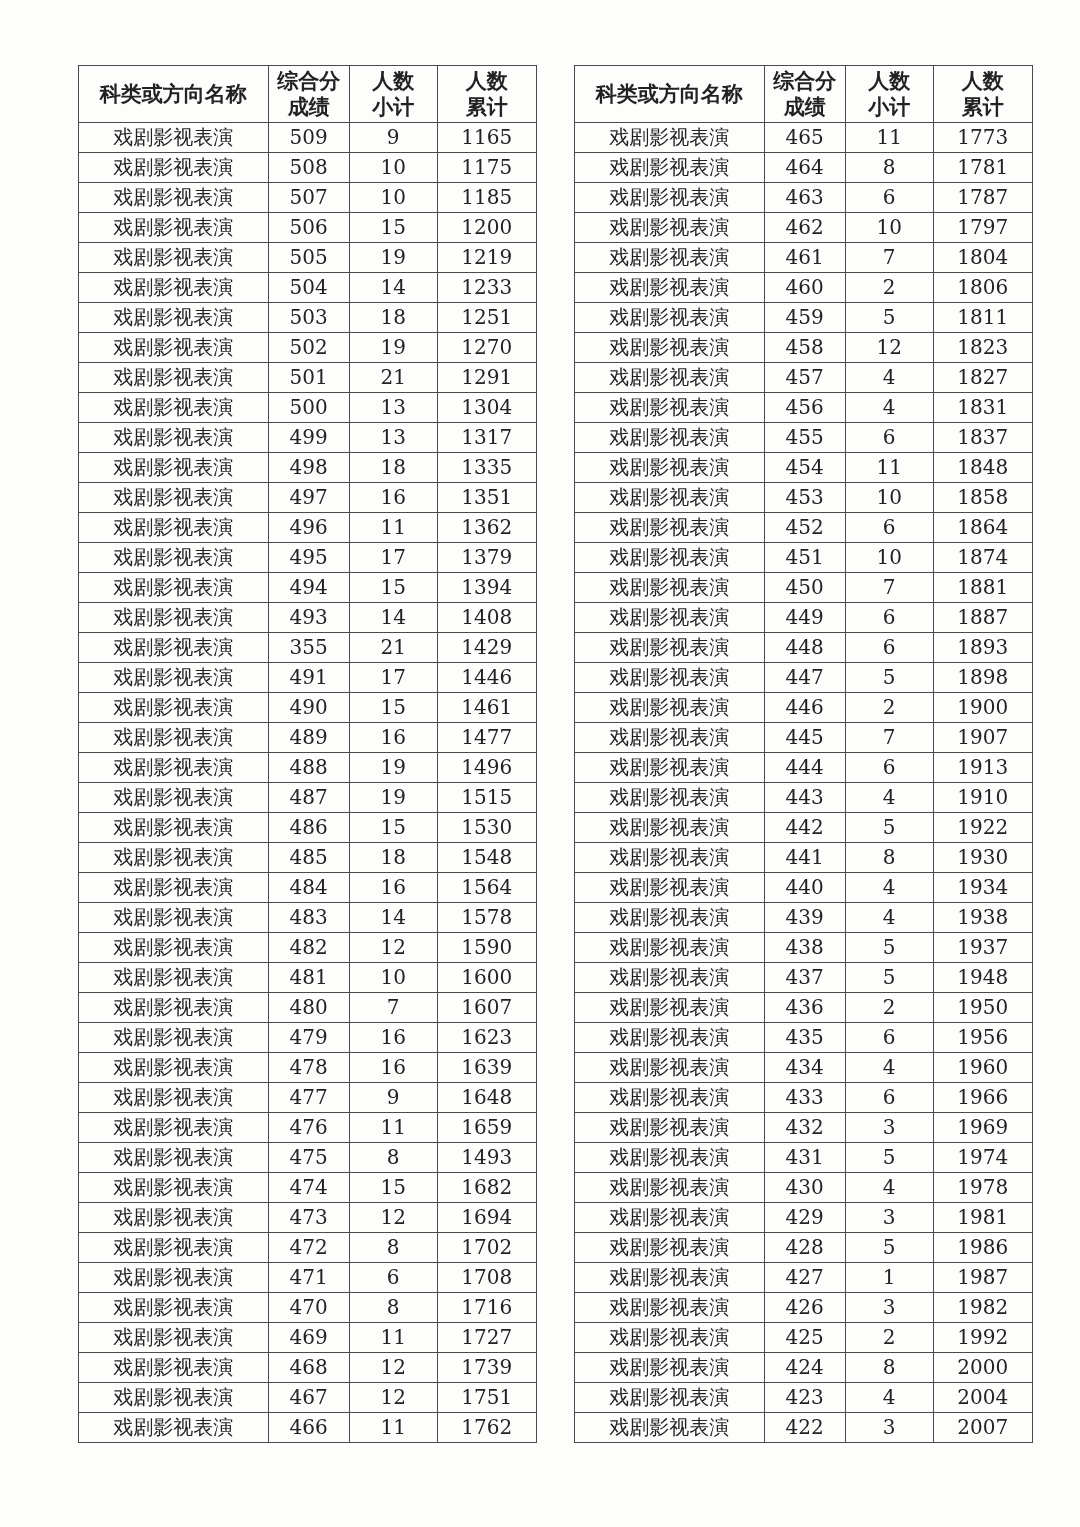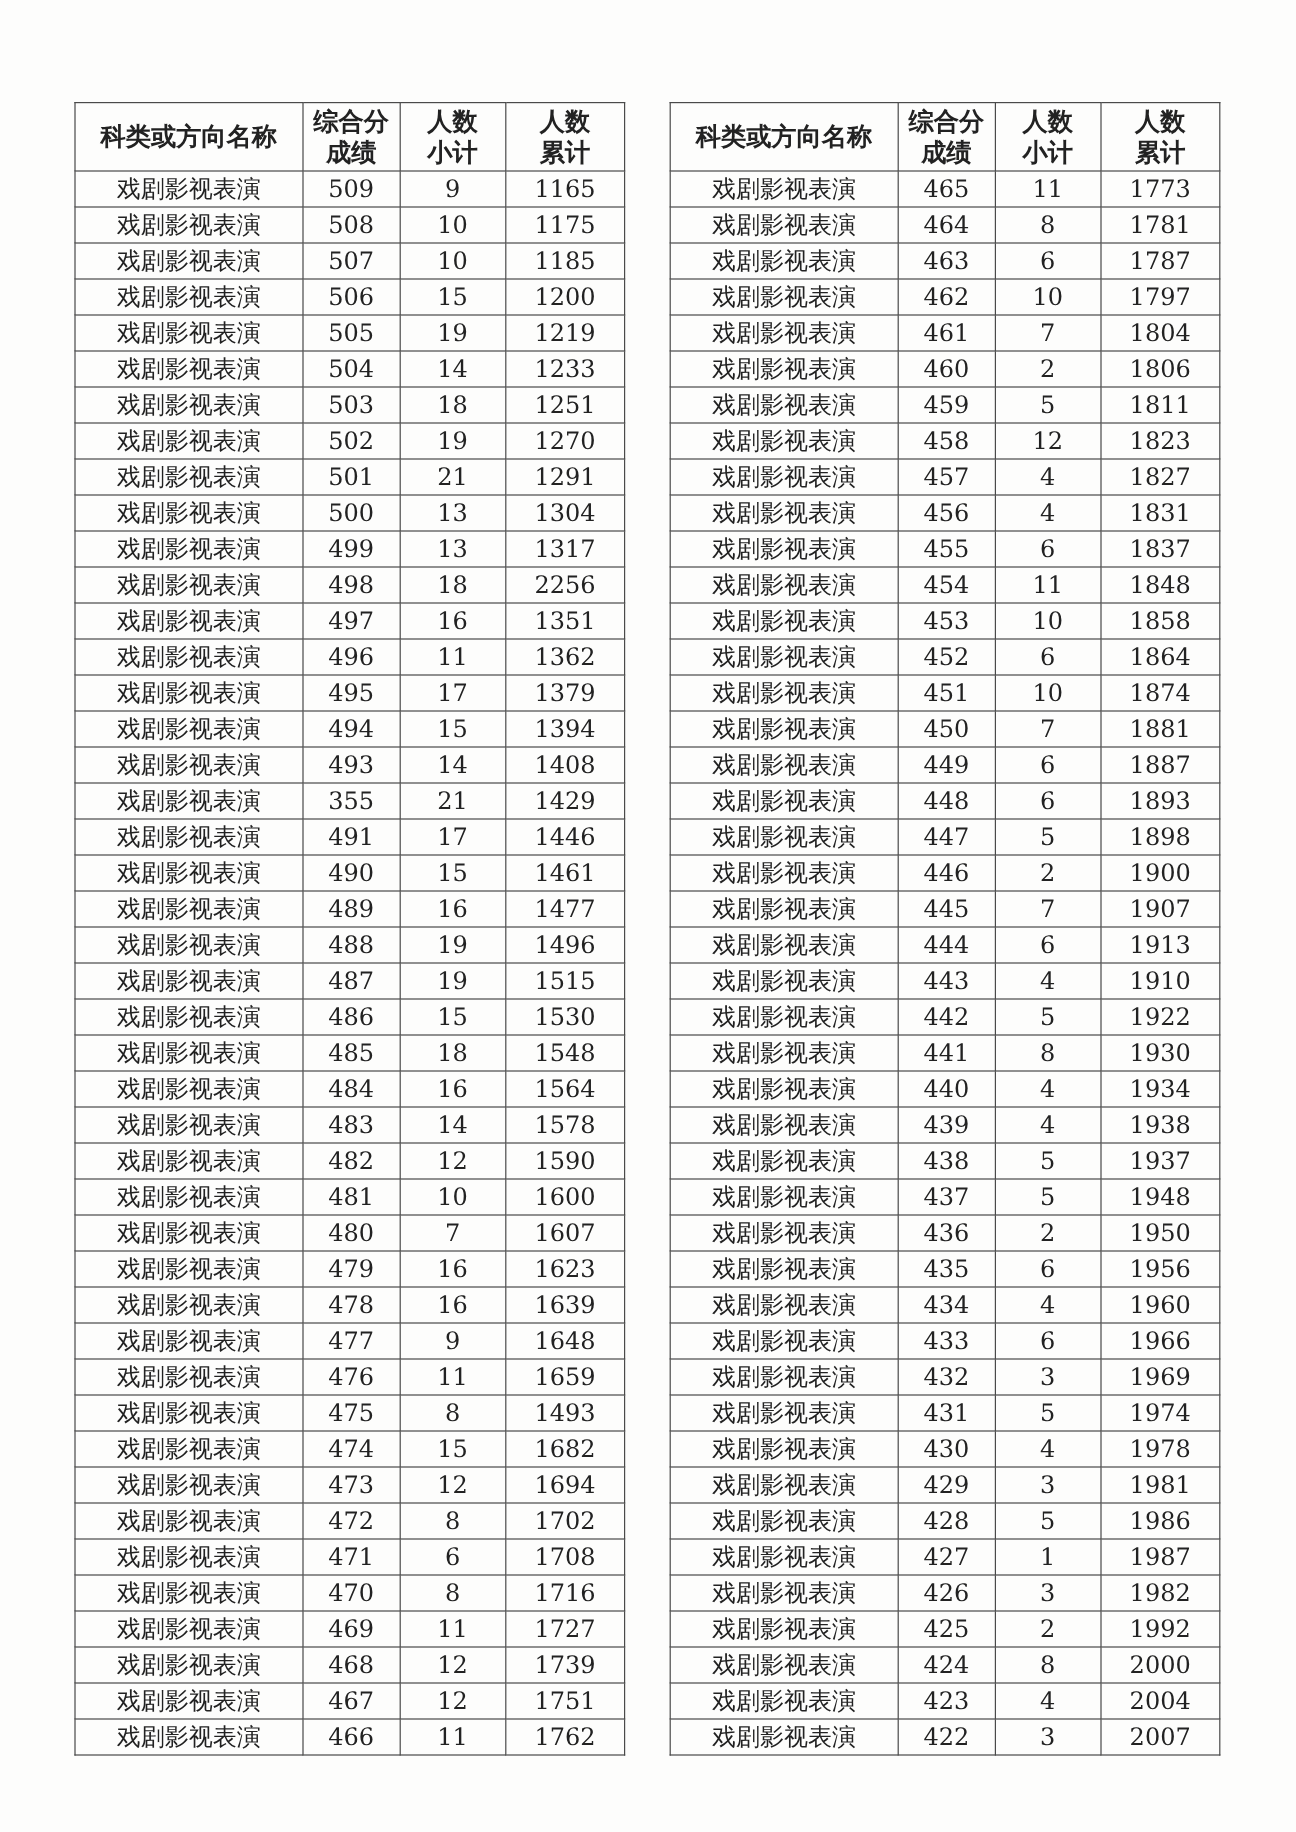--- a/index.html
+++ b/index.html
@@ -12,24 +12,23 @@
     position: relative;
     width: 1080px;
     height: 1527px;
     background: var(--page-bg, #fdfdfc);
     color: var(--text-color, #222222);
     overflow: hidden;
   }
   .tables-wrap {
     position: absolute;
     top: 65px;
-    left: 62px;
+    left: 78px;
     display: flex;
     gap: 37px;
-    margin-top: 20px;
   }
   table.score-table {
     border-collapse: collapse;
     width: 459px;
     table-layout: fixed;
     background: transparent;
   }
   table.score-table th,
   table.score-table td {
     border: 1px solid var(--border-color, #4a4a4a);
@@ -152,21 +151,21 @@
           <tr>
             <td class="colw0">戏剧影视表演</td>
             <td class="colw1">499</td>
             <td class="colw2">13</td>
             <td class="colw3">1317</td>
           </tr>
           <tr>
             <td class="colw0">戏剧影视表演</td>
             <td class="colw1">498</td>
             <td class="colw2">18</td>
-            <td class="colw3">2256</td>
+            <td class="colw3">1335</td>
           </tr>
           <tr>
             <td class="colw0">戏剧影视表演</td>
             <td class="colw1">497</td>
             <td class="colw2">16</td>
             <td class="colw3">1351</td>
           </tr>
           <tr>
             <td class="colw0">戏剧影视表演</td>
             <td class="colw1">496</td>

